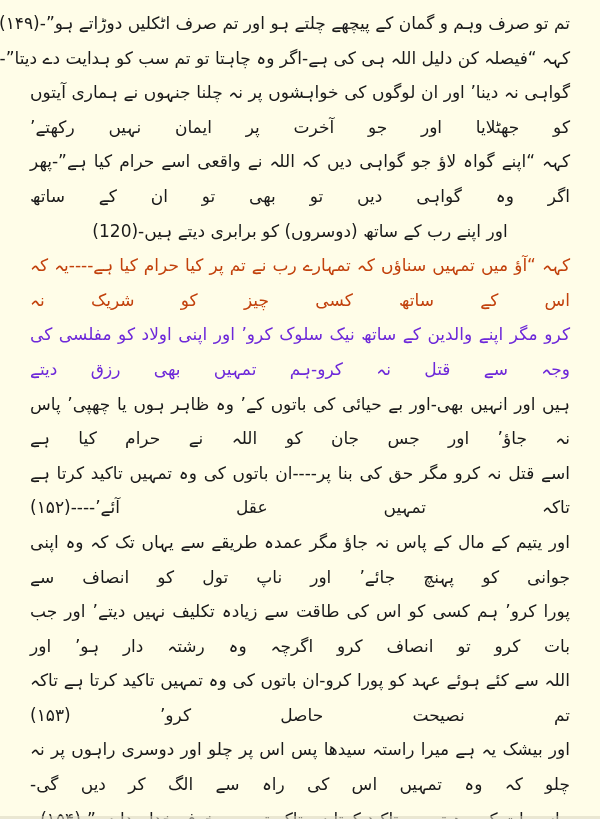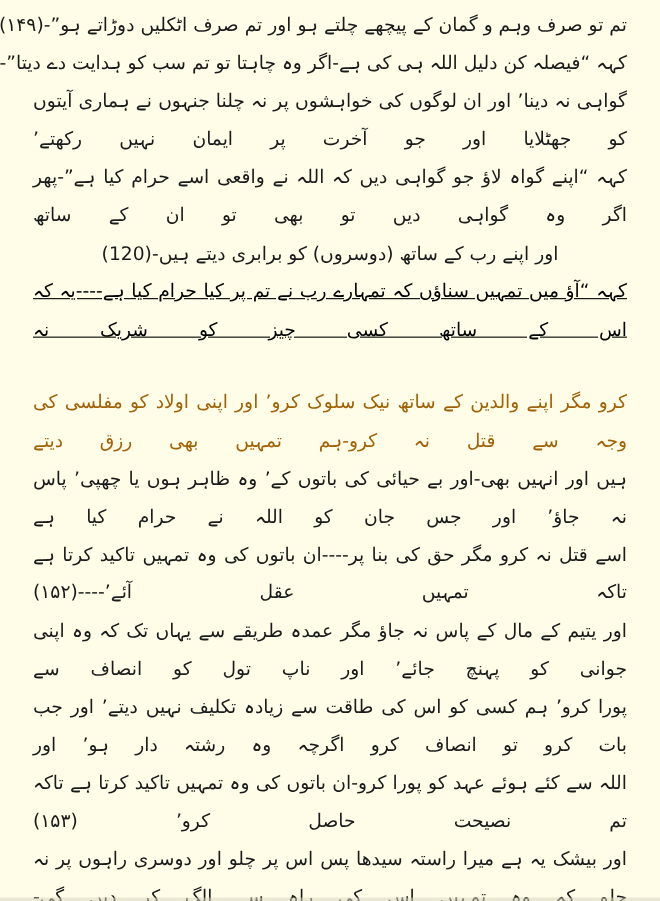--- a/index.html
+++ b/index.html
@@ -52,22 +52,22 @@
 </head>
 <body style="background: rgb(255, 253, 232);">
 
 <div class="page">
   <div class="text-block">
       <div class="line center" dir="rtl" style="color: rgb(26, 26, 26);">تم تو صرف وہم و گمان کے پیچھے چلتے ہو اور تم صرف اٹکلیں دوڑاتے ہو”-(۱۴۹)</div>
       <div class="line center" dir="rtl" style="color: rgb(26, 26, 26);">کہہ “فیصلہ کن دلیل اللہ ہی کی ہے-اگر وہ چاہتا تو تم سب کو ہدایت دے دیتا”-(۱۵۰)</div>
       <div class="line justify" dir="rtl" style="color: rgb(26, 26, 26);">گواہی نہ دینا’ اور ان لوگوں کی خواہشوں پر نہ چلنا جنہوں نے ہماری آیتوں کو جھٹلایا اور جو آخرت پر ایمان نہیں رکھتے’</div>
       <div class="line justify" dir="rtl" style="color: rgb(26, 26, 26);">کہہ “اپنے گواہ لاؤ جو گواہی دیں کہ اللہ نے واقعی اسے حرام کیا ہے”-پھر اگر وہ گواہی دیں تو بھی تو ان کے ساتھ</div>
       <div class="line center" dir="rtl" style="color: rgb(26, 26, 26);">اور اپنے رب کے ساتھ (دوسروں) کو برابری دیتے ہیں-(120)</div>
-      <div class="line justify" dir="rtl" style="color: #000000; text-decoration: underline;">کہہ “آؤ میں تمہیں سناؤں کہ تمہارے رب نے تم پر کیا حرام کیا ہے----یہ کہ اس کے ساتھ کسی چیز کو شریک نہ</div>
-      <div class="line justify" dir="rtl" style="color: #a16207; margin-top: 32px;">کرو مگر اپنے والدین کے ساتھ نیک سلوک کرو’ اور اپنی اولاد کو مفلسی کی وجہ سے قتل نہ کرو-ہم تمہیں بھی رزق دیتے</div>
+      <div class="line justify" dir="rtl" style="color: #c2410c;">کہہ “آؤ میں تمہیں سناؤں کہ تمہارے رب نے تم پر کیا حرام کیا ہے----یہ کہ اس کے ساتھ کسی چیز کو شریک نہ</div>
+      <div class="line justify" dir="rtl" style="color: #6d28d9;">کرو مگر اپنے والدین کے ساتھ نیک سلوک کرو’ اور اپنی اولاد کو مفلسی کی وجہ سے قتل نہ کرو-ہم تمہیں بھی رزق دیتے</div>
       <div class="line justify" dir="rtl" style="color: rgb(26, 26, 26);">ہیں اور انہیں بھی-اور بے حیائی کی باتوں کے’ وہ ظاہر ہوں یا چھپی’ پاس نہ جاؤ’ اور جس جان کو اللہ نے حرام کیا ہے</div>
       <div class="line justify" dir="rtl" style="color: rgb(26, 26, 26);">اسے قتل نہ کرو مگر حق کی بنا پر----ان باتوں کی وہ تمہیں تاکید کرتا ہے تاکہ تمہیں عقل آئے’----(۱۵۲)</div>
       <div class="line justify" dir="rtl" style="color: rgb(26, 26, 26);">اور یتیم کے مال کے پاس نہ جاؤ مگر عمدہ طریقے سے یہاں تک کہ وہ اپنی جوانی کو پہنچ جائے’ اور ناپ تول کو انصاف سے</div>
       <div class="line justify" dir="rtl" style="color: rgb(26, 26, 26);">پورا کرو’ ہم کسی کو اس کی طاقت سے زیادہ تکلیف نہیں دیتے’ اور جب بات کرو تو انصاف کرو اگرچہ وہ رشتہ دار ہو’ اور</div>
       <div class="line justify" dir="rtl" style="color: rgb(26, 26, 26);">اللہ سے کئے ہوئے عہد کو پورا کرو-ان باتوں کی وہ تمہیں تاکید کرتا ہے تاکہ تم نصیحت حاصل کرو’ (۱۵۳)</div>
       <div class="line justify" dir="rtl" style="color: rgb(26, 26, 26);">اور بیشک یہ ہے میرا راستہ سیدھا پس اس پر چلو اور دوسری راہوں پر نہ چلو کہ وہ تمہیں اس کی راہ سے الگ کر دیں گی-</div>
       <div class="line center" dir="rtl" style="color: rgb(26, 26, 26);">اس بات کی وہ تمہیں تاکید کرتا ہے تاکہ تم میں خوف خدا پیدا ہو”-(۱۵۴)</div>
     </div>
   <div class="scan-edge"></div>
 </div>

